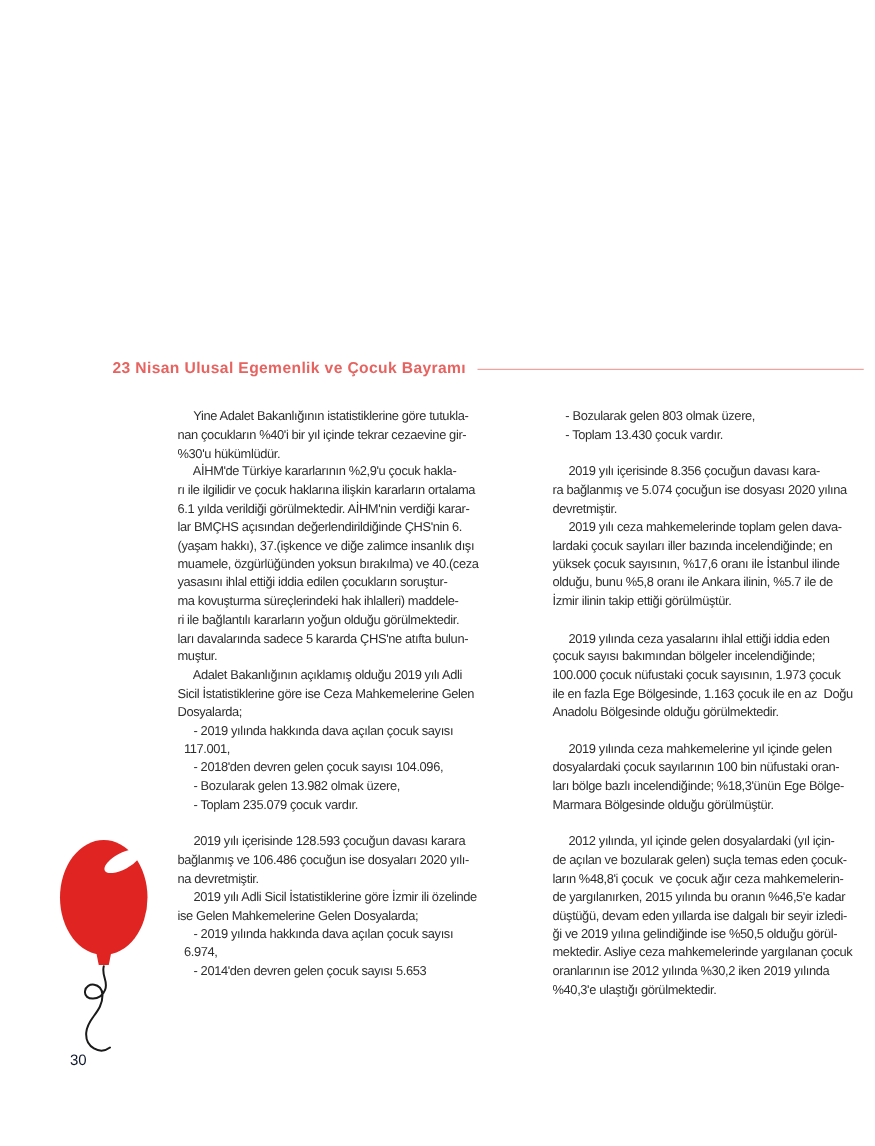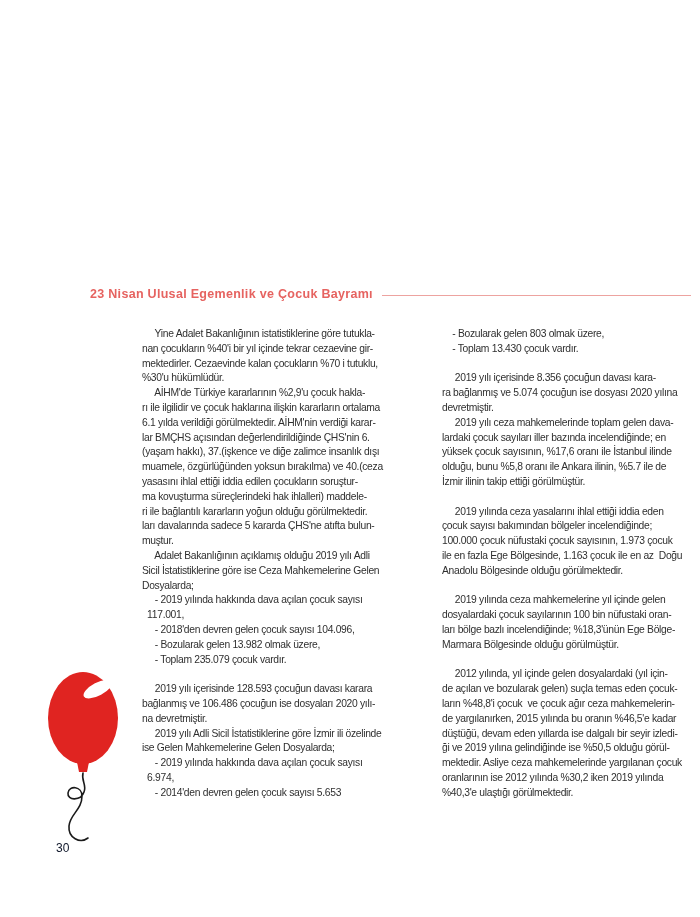--- a/index.html
+++ b/index.html
@@ -77,21 +77,20 @@
 
   <div class="section-header">
     <span class="section-title">23 Nisan Ulusal Egemenlik ve Çocuk Bayramı</span>
     <span class="header-rule"></span>
   </div>
 
   <div class="columns">
     <div class="col">
         <div class="tline">     Yine Adalet Bakanlığının istatistiklerine göre tutukla-</div>
         <div class="tline">nan çocukların %40'i bir yıl içinde tekrar cezaevine gir-</div>
-        <div class="tline">mektedirler. Cezaevinde kalan çocukların %70 i tutuklu,</div>
         <div class="tline">%30'u hükümlüdür.</div>
         <div class="tline">     AİHM'de Türkiye kararlarının %2,9'u çocuk hakla-</div>
         <div class="tline">rı ile ilgilidir ve çocuk haklarına ilişkin kararların ortalama</div>
         <div class="tline">6.1 yılda verildiği görülmektedir. AİHM'nin verdiği karar-</div>
         <div class="tline">lar BMÇHS açısından değerlendirildiğinde ÇHS'nin 6.</div>
         <div class="tline">(yaşam hakkı), 37.(işkence ve diğe zalimce insanlık dışı</div>
         <div class="tline">muamele, özgürlüğünden yoksun bırakılma) ve 40.(ceza</div>
         <div class="tline">yasasını ihlal ettiği iddia edilen çocukların soruştur-</div>
         <div class="tline">ma kovuşturma süreçlerindeki hak ihlalleri) maddele-</div>
         <div class="tline">ri ile bağlantılı kararların yoğun olduğu görülmektedir.</div>

